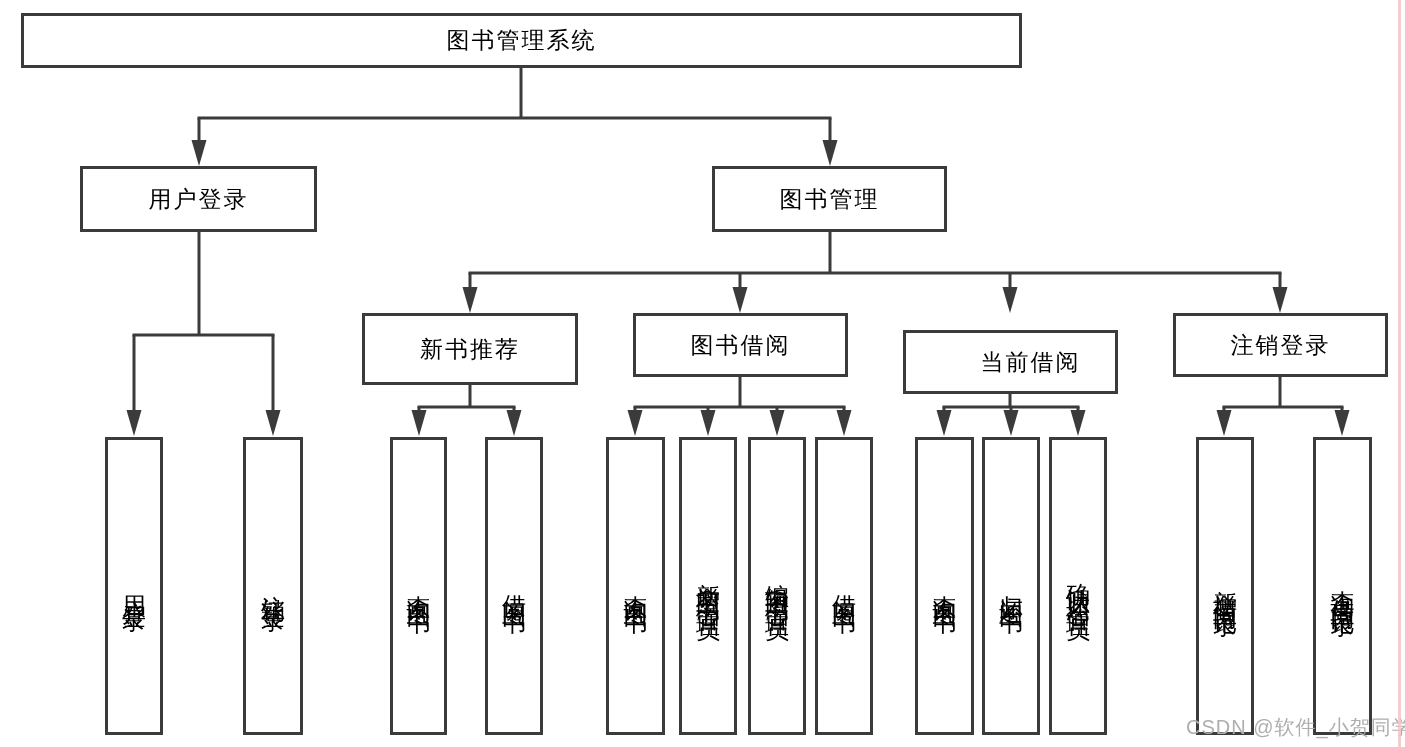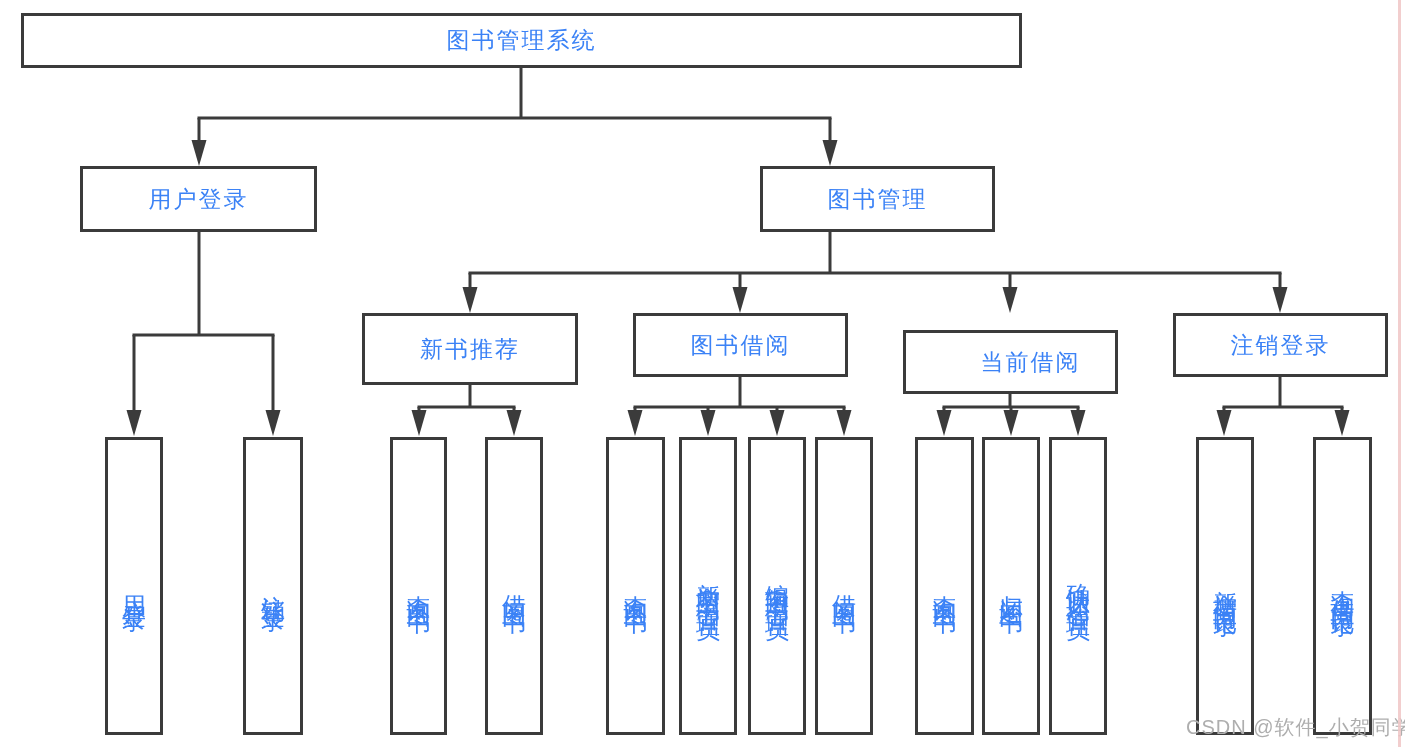--- a/index.html
+++ b/index.html
@@ -20,21 +20,21 @@
   }
   .node {
     position: absolute;
     box-sizing: border-box;
     background: #ffffff;
     border: 3px solid #3b3b3b;
     display: flex;
     align-items: center;
     justify-content: center;
     z-index: 2;
-    color: #3b82f6;
+    color: #000000;
   }
   .node.h { font-size: 23px; letter-spacing: 2px; white-space: nowrap; }
   .node.v {
     writing-mode: vertical-rl;
     text-orientation: mixed;
     font-size: 24px;
     letter-spacing: 5px;
     line-height: 1;
   }
   .node .lbl { display: block; }
@@ -117,21 +117,21 @@
       <line x1="1342" y1="407" x2="1342" y2="418" stroke="#3b3b3b" stroke-width="3"></line>
       <polygon points="1334.5,410 1349.5,410 1342,436" fill="#3b3b3b"></polygon>
     </svg>
   <div id="node-container">
       <div class="node h" style="left: 21px; top: 13px; width: 1001px; height: 55px;">
         <span class="lbl">图书管理系统</span>
       </div>
       <div class="node h" style="left: 80px; top: 166px; width: 237px; height: 66px;">
         <span class="lbl">用户登录</span>
       </div>
-      <div class="node h" style="left: 712px; top: 166px; width: 235px; height: 66px; margin-left: 48px;">
+      <div class="node h" style="left: 712px; top: 166px; width: 235px; height: 66px;">
         <span class="lbl">图书管理</span>
       </div>
       <div class="node h" style="left: 362px; top: 313px; width: 216px; height: 72px;">
         <span class="lbl">新书推荐</span>
       </div>
       <div class="node h" style="left: 633px; top: 313px; width: 215px; height: 64px;">
         <span class="lbl">图书借阅</span>
       </div>
       <div class="node h" style="left: 903px; top: 330px; width: 215px; height: 64px; padding-left: 40px;">
         <span class="lbl">当前借阅</span>

